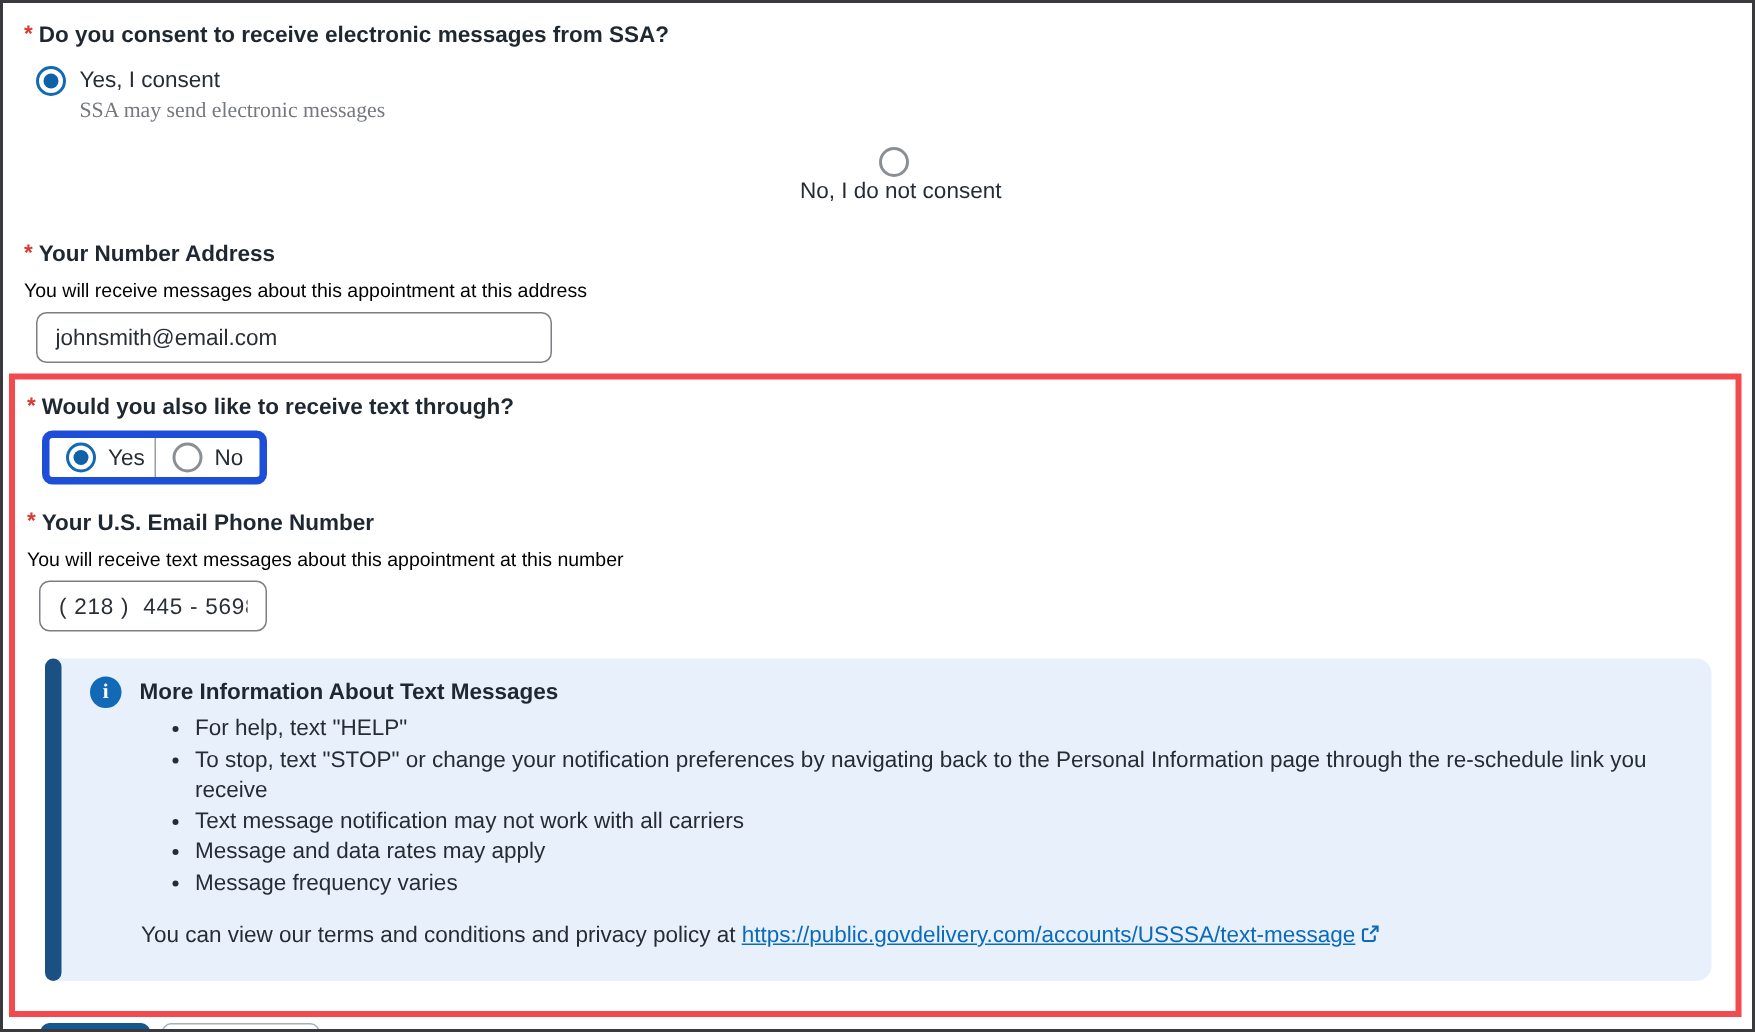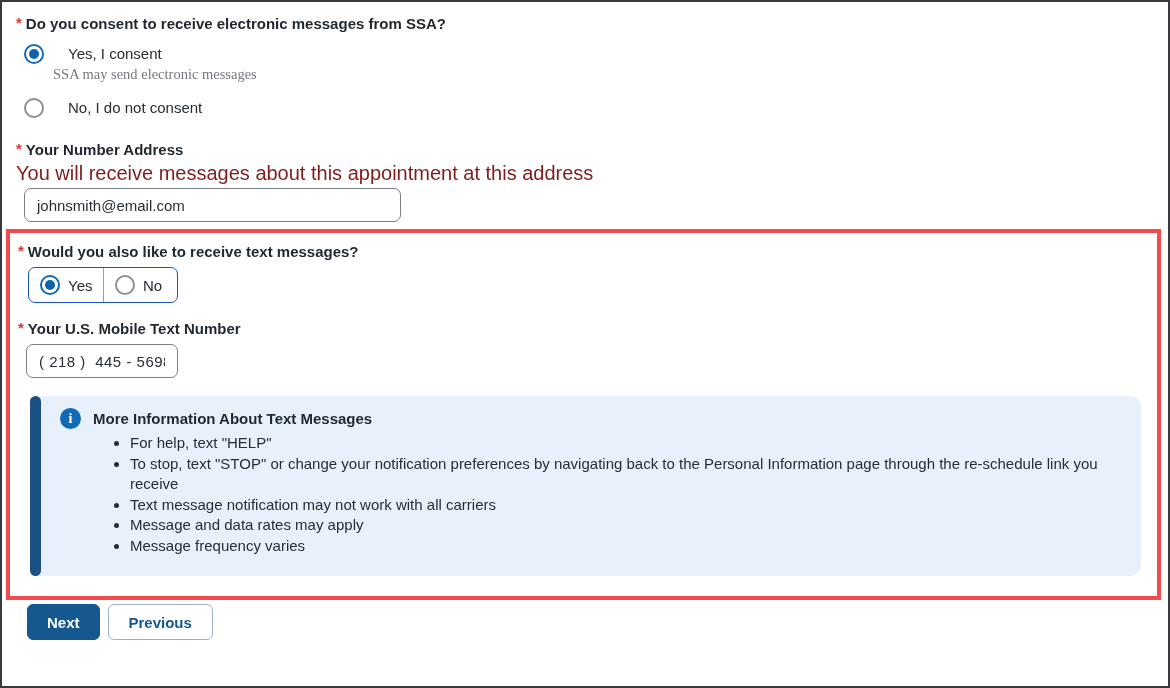--- a/index.html
+++ b/index.html
@@ -9,36 +9,36 @@
     font-family: "Liberation Sans", sans-serif;
     color: #24292e;
     position: relative;
     border: 2px solid #3a3a3e;
     overflow: hidden;
   }
   .top-section { padding: 12px 0 0 14px; }
   .req { color:#d83933; font-weight:700; font-size:15px; margin-right:4px; vertical-align: 1px; }
   .q-label { font-size:15px; font-weight:700; color:#1f2730; line-height:20px;text-align:center; }
   .option-row { display:flex; align-items:center; margin-top:10px; margin-left:8px; }
-  .option-row.second { margin-top:14px; }
+  .option-row.second { margin-top:14px;flex-direction:column; }
   .radio { width:20px; height:20px; border-radius:50%; background:#fff; flex:0 0 auto; }
   .radio.selected { border:2px solid #1269b5; position:relative; }
   .radio.selected::after { content:""; position:absolute; left:3px; top:3px; width:10px; height:10px; border-radius:50%; background:#0f62a8; }
   .radio.unselected { border:2px solid #8a8f94; }
-  .option-label { font-size:15px; color:#262c33; margin-left:24px; line-height:20px; }
+  .option-label { font-size:15px; color:#262c33; margin-left:9px; line-height:20px; }
   .option-desc { font-size:14.5px; color:#75797d; margin:1px 0 0 37px; line-height:19px;font-family:Liberation Serif, serif; }
   .field-block { margin-top:22px; }
-  .helper { font-size:20px; color:#7f1d1d; margin-top:4px; line-height:19px; }
+  .helper { font-size:13px; color:#000000; margin-top:4px; line-height:19px; }
   .text-input { display:block; margin:5px 0 0 8px; height:34px; border:1px solid #7b7f83; border-radius:7px; font-family:"Liberation Sans",sans-serif; font-size:15px; color:#2a2f35; padding:0 12px; background:#fff; outline:none; }
-  .email-input { width:377px; }
+  .email-input { width:344px; }
   .phone-input { width:152px; letter-spacing:0.5px; }
 
   .red-section { margin:7px 7px 0 4px; border:4px solid #f24a4e; padding:9px 12px 20px 4px; }
   .red-section .q-label-row { padding-left:4px; }
-  .seg-control { display:flex; margin:5px 0 0 14px; width:150px; height:36px; border:1px solid #1d4ed8; border-radius:7px; overflow:hidden; background:#fff; }
+  .seg-control { display:flex; margin:5px 0 0 14px; width:150px; height:36px; border:5px solid #1d4ed8; border-radius:7px; overflow:hidden; background:#fff; }
   .seg-cell { display:flex; align-items:center; padding-left:11px; width:75px; cursor:pointer; }
   .seg-cell + .seg-cell { border-left:1px solid #9aa0a5; }
   .seg-label { font-size:15px; color:#262c33; margin-left:8px; }
 
   .info-box { position:relative; margin:18px 4px 0 16px; background:#e8f1fb; border-radius:10px; padding:12px 20px 20px 30px; }
   .info-bar { position:absolute; left:0; top:0; bottom:0; width:11px; background:#1b5083; border-radius:10px; }
   .info-head { display:flex; align-items:center; }
   .info-icon { width:21px; height:21px; border-radius:50%; background:#1269b5; color:#fff; font-size:14px; font-weight:700; display:flex; align-items:center; justify-content:center; flex:0 0 auto; font-family:"Liberation Serif", serif; }
   .info-title { font-size:15px; font-weight:700; color:#1f2730; margin-left:12px; }
   .info-box ul { margin-top:4px; padding-left:70px; }
@@ -77,53 +77,61 @@
       <span class="req">*</span><span class="q-label">Your Number Address</span>
     </div>
     <div class="helper">You will receive messages about this appointment at this address</div>
     <input class="text-input email-input" type="text" value="johnsmith@email.com" style="">
   </div>
 </div>
 
 <div class="red-section">
 
   <div class="q-label-row">
-    <span class="req">*</span><span class="q-label">Would you also like to receive text messages?</span>
+    <span class="req">*</span><span class="q-label">Would you also like to receive text through?</span>
   </div>
 
   <div class="seg-control">
     <div class="seg-cell">
       <span class="radio selected"></span>
       <span class="seg-label">Yes</span>
     </div>
     <div class="seg-cell">
       <span class="radio unselected"></span>
       <span class="seg-label">No</span>
     </div>
   </div>
 
   <div class="field-block" style="margin-top:16px;">
     <div class="q-label-row">
-      <span class="req">*</span><span class="q-label">Your U.S. Mobile Text Number</span>
+      <span class="req">*</span><span class="q-label">Your U.S. Email Phone Number</span>
     </div>
+    <div class="helper" style="padding-left:4px;">You will receive text messages about this appointment at this number</div>
     <input class="text-input phone-input" style="margin-left: 12px;" type="text" value="( 218 )  445 - 5698">
   </div>
 
   <div class="info-box">
     <div class="info-bar"></div>
     <div class="info-head">
       <div class="info-icon">i</div>
       <div class="info-title">More Information About Text Messages</div>
     </div>
     <ul>
       <li>For help, text "HELP"</li>
       <li>To stop, text "STOP" or change your notification preferences by navigating back to the Personal Information page through the re-schedule link you receive</li>
       <li>Text message notification may not work with all carriers</li>
       <li>Message and data rates may apply</li>
       <li>Message frequency varies</li>
     </ul>
+    <div class="terms-line">
+      <span>You can view our terms and conditions and privacy policy at </span><a href="#">https://public.govdelivery.com/accounts/USSSA/text-message</a><span class="ext-icon"><svg width="15" height="15" viewBox="0 0 16 16" fill="none">
+            <path d="M11.2 9.3V12a1.2 1.2 0 0 1-1.2 1.2H4A1.2 1.2 0 0 1 2.8 12V6A1.2 1.2 0 0 1 4 4.8h2.7" stroke="#0b6aba" stroke-width="1.5"></path>
+            <path d="M9.2 2.8H13.2V6.8" stroke="#0b6aba" stroke-width="1.5"></path>
+            <path d="M13 3L8 8" stroke="#0b6aba" stroke-width="1.5"></path>
+          </svg></span>
+    </div>
   </div>
 </div>
 
 <div class="btn-row">
   <button class="btn btn-next">Next</button>
   <button class="btn btn-prev">Previous</button>
 </div>
 
 </body></html>

